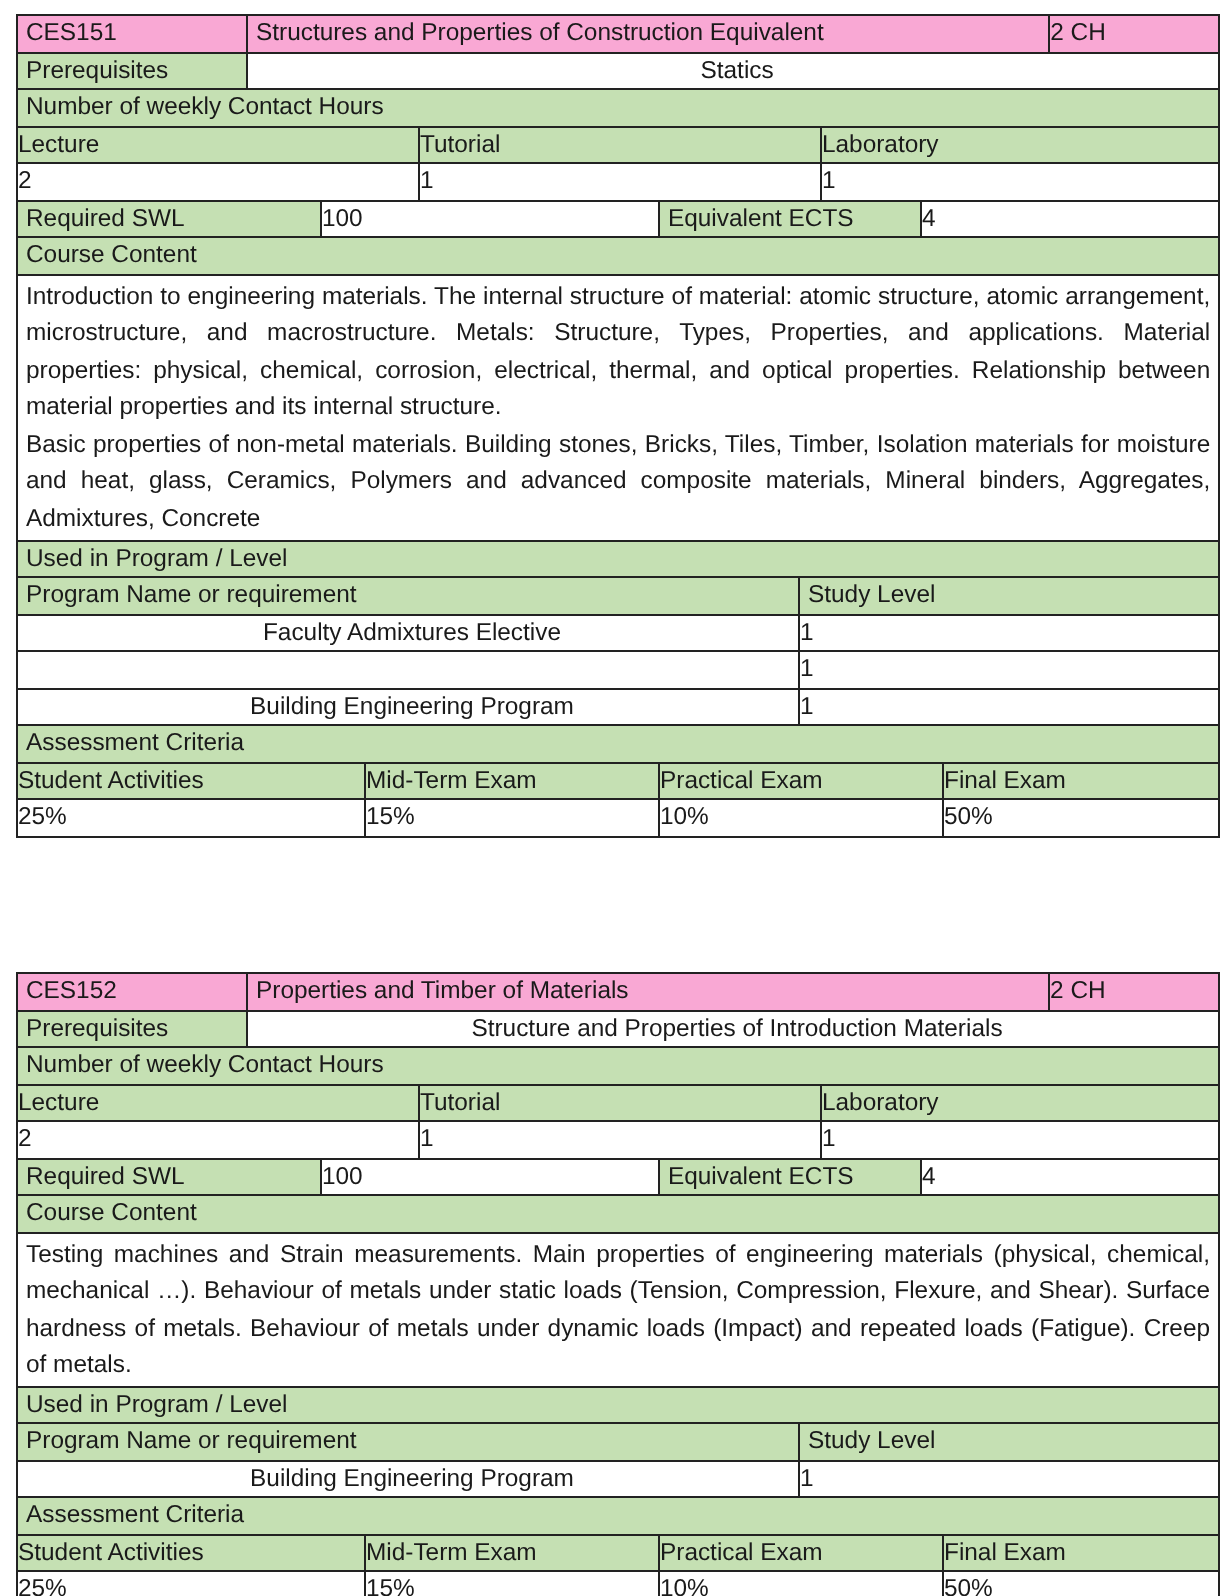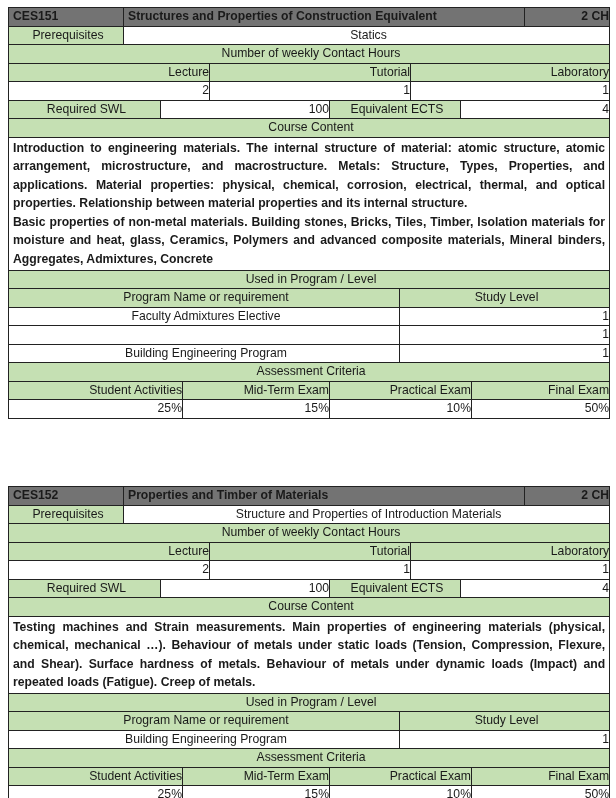--- a/index.html
+++ b/index.html
@@ -1,26 +1,26 @@
 <!DOCTYPE html>
 <html><head>
 <meta charset="utf-8">
 <style>
   html, body { margin: 0; padding: 0; background: #ffffff; }
   body { width: 616px; height: 798px; position: relative; overflow: hidden;
          font-family: "Liberation Sans", "DejaVu Sans", sans-serif; font-size: 12.2px; color: #1a1a1a; }
   .course { position: absolute; left: 8px; width: 601px; border-collapse: collapse; table-layout: fixed; }
   .course td { border: 1px solid #222; padding: 0 0 0 4px; height: 17.5px; line-height: 17.5px;
                white-space: nowrap; overflow: hidden; vertical-align: middle; }
-  .blue { background: #737373; font-weight: bold; }
-  .green { background: #c5e0b3; text-align: center; }
+  .blue { background: #f9a8d4; }
+  .green { background: #c5e0b3; }
   .white { background: #ffffff; text-align: center; }
-  .c { text-align: right; padding: 0 !important; }
+  .c { text-align: left; padding: 0 !important; }
   .content { white-space: normal !important; line-height: 18.6px !important; height: auto !important;
-             text-align: justify; padding: 1px 4px 1px 4px !important; font-weight: bold; }
+             text-align: justify; padding: 1px 4px 1px 4px !important; }
   #t1 { top: 7px; }
   #t2 { top: 486px; border-radius: 28px; }
 </style>
 </head>
 <body>
 
 <table class="course" id="t1">
   <colgroup>
     <col style="width:115px">
       <col style="width:37px">

